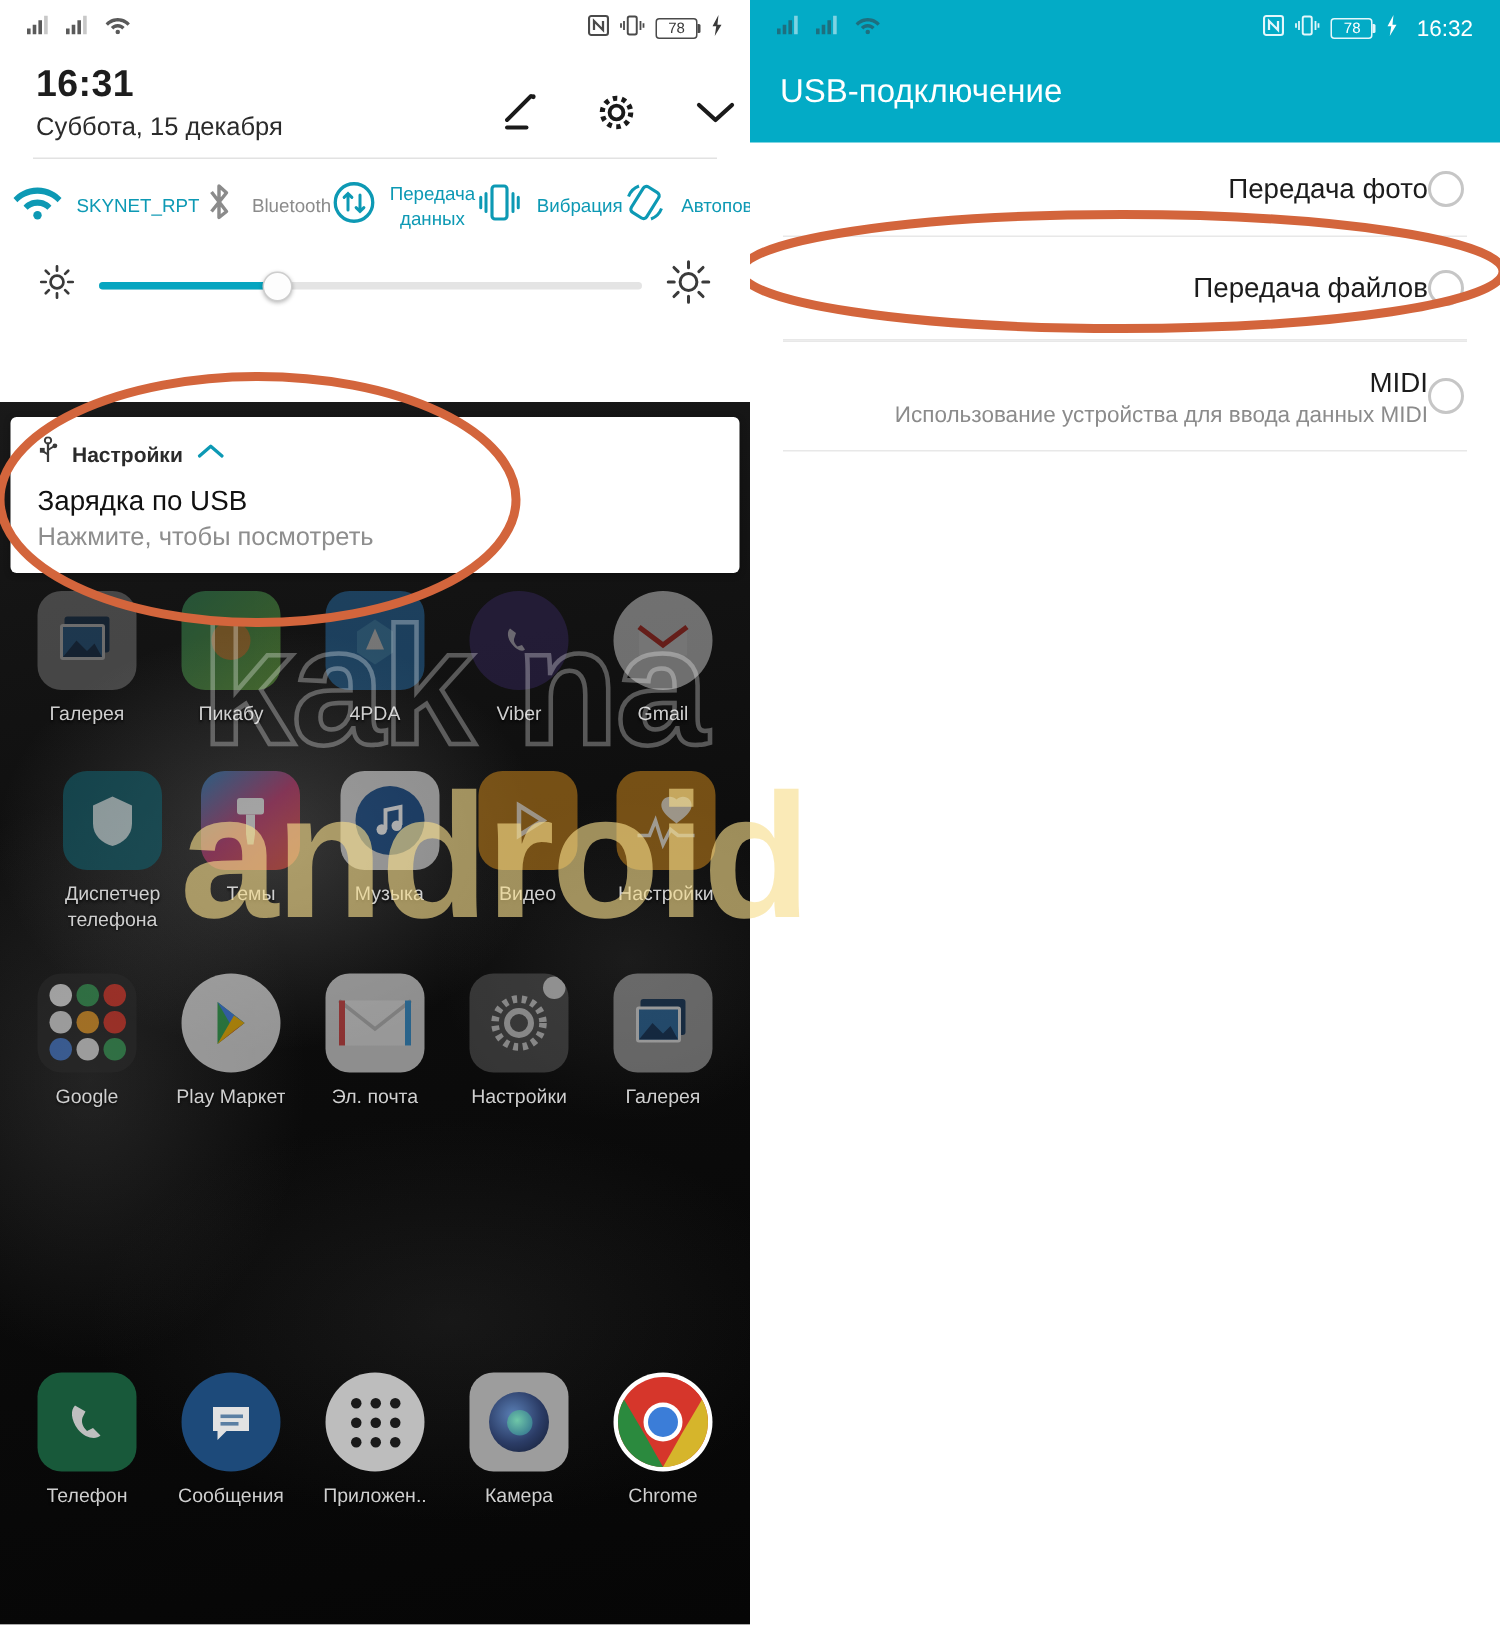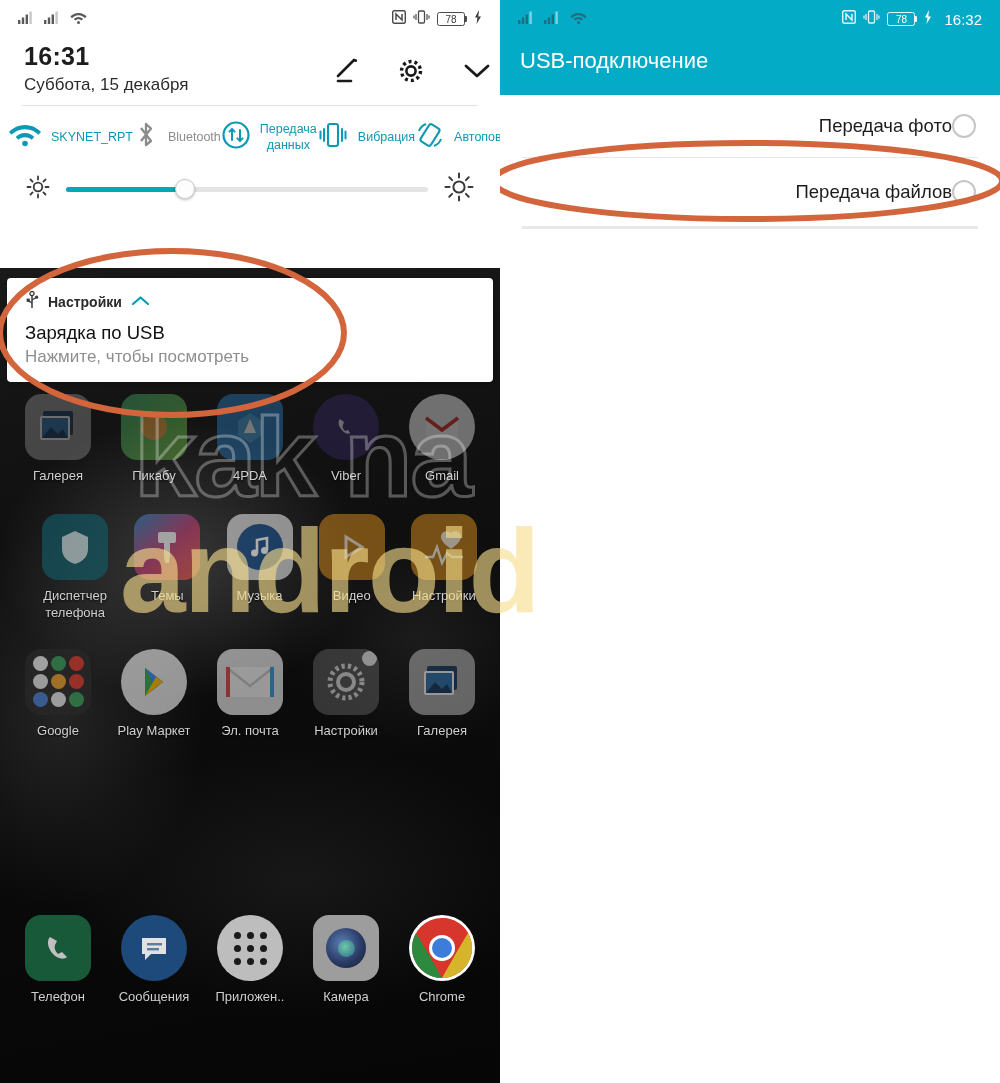--- a/index.html
+++ b/index.html
@@ -31,21 +31,21 @@
     background: #ffffff; z-index: 4;
   }
   .statusbar-l {
     height: 38px; display: flex; align-items: center;
     padding: 0 18px; color: #4a4a4a;
   }
   .sb-left { display: flex; align-items: center; gap: 11px; }
   .sb-right { margin-left: auto; display: flex; align-items: center; gap: 7px; }
 
   .clockrow {
-    display: flex; align-items: center; padding: 4px 8px 0 24px;
+    display: flex; align-items: flex-end; padding: 4px 8px 0 24px;
   }
   .clock-time { font-size: 25px; font-weight: bold; color: #1d1d1d; letter-spacing: .3px; }
   .clock-date { font-size: 17px; color: #2b2b2b; margin-top: 4px; }
   .clock-actions { margin-left: auto; display: flex; align-items: center; gap: 36px; padding-top: 9px; }
 
   .divider-l { height: 1px; background: #e2e2e2; margin: 10px 22px 0 22px; }
 
   .toggles { display: flex; padding: 14px 8px 0 8px; }
   .toggle { flex: 1; display: flex; flex-direction: row; align-items: center; gap: 9px; }
   .toggle-label { font-size: 12.5px; text-align: center; line-height: 1.3; }
@@ -634,20 +634,27 @@
       <div class="opt" style="min-height:68px;">
         <div class="opt-texts">
           <div class="opt-title">Передача файлов</div>
         </div>
         <div class="radio"></div>
       </div>
       <div class="opt-sep"></div>
 
       <div class="opt-sep"></div>
 
+      <div class="opt" style="min-height:72px;">
+        <div class="opt-texts">
+          <div class="opt-title">MIDI</div>
+          <div class="opt-sub">Использование устройства для ввода данных MIDI</div>
+        </div>
+        <div class="radio"></div>
+      </div>
       <div class="opt-sep"></div>
     </div>
 
     <svg class="annot" style="left:-12px; top:138px;" width="520" height="86" viewBox="0 0 520 86">
       <ellipse cx="260" cy="43" rx="254" ry="38" fill="none" stroke="#d3653c" stroke-width="6"></ellipse>
     </svg>
   </div>
 
   <div class="watermark">
     <div class="wm-line1">kak na</div>

